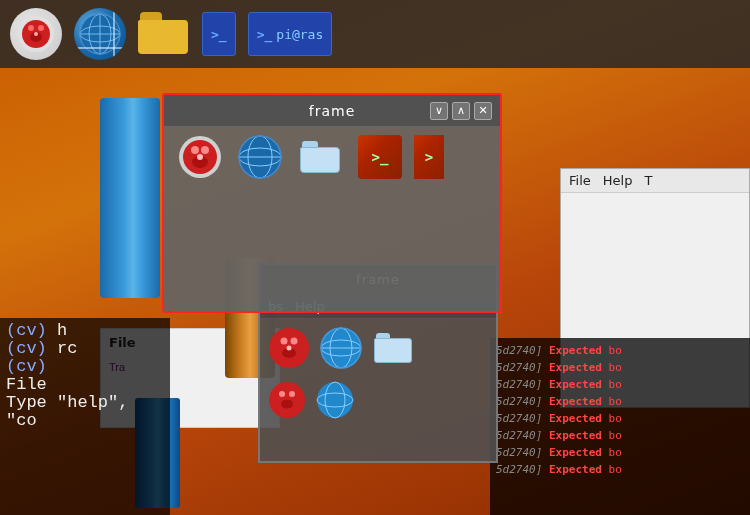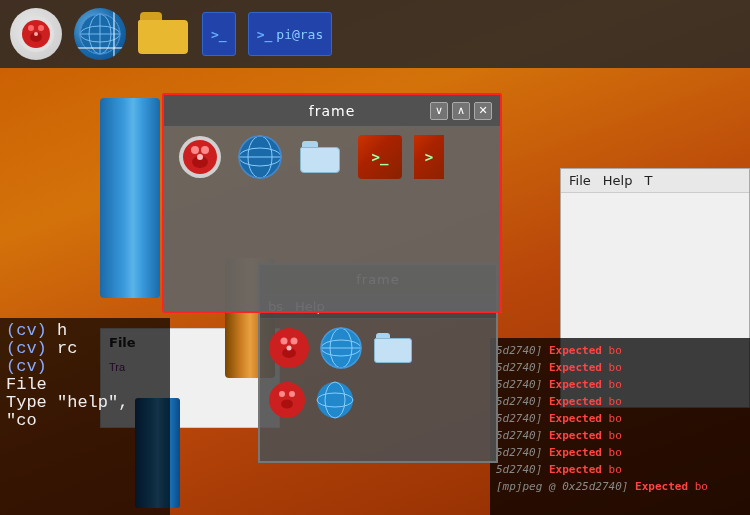--- a/index.html
+++ b/index.html
@@ -621,20 +621,15 @@
     <div class="term-line">
       <span class="term-addr">5d2740] </span>
       <span class="term-expected">Expected </span>
       <span style="color:#ff4444;">bo</span>
     </div>
     <div class="term-line">
       <span class="term-addr">5d2740] </span>
       <span class="term-expected">Expected </span>
       <span style="color:#ff4444;">bo</span>
     </div>
-    <div class="term-line">
-      <span class="term-addr">[mpjpeg @ 0x25d2740] </span>
-      <span class="term-expected">Expected </span>
-      <span style="color:#ff4444;">bo</span>
-    </div>
   </div>
 
 </div>
 
 </body></html>

